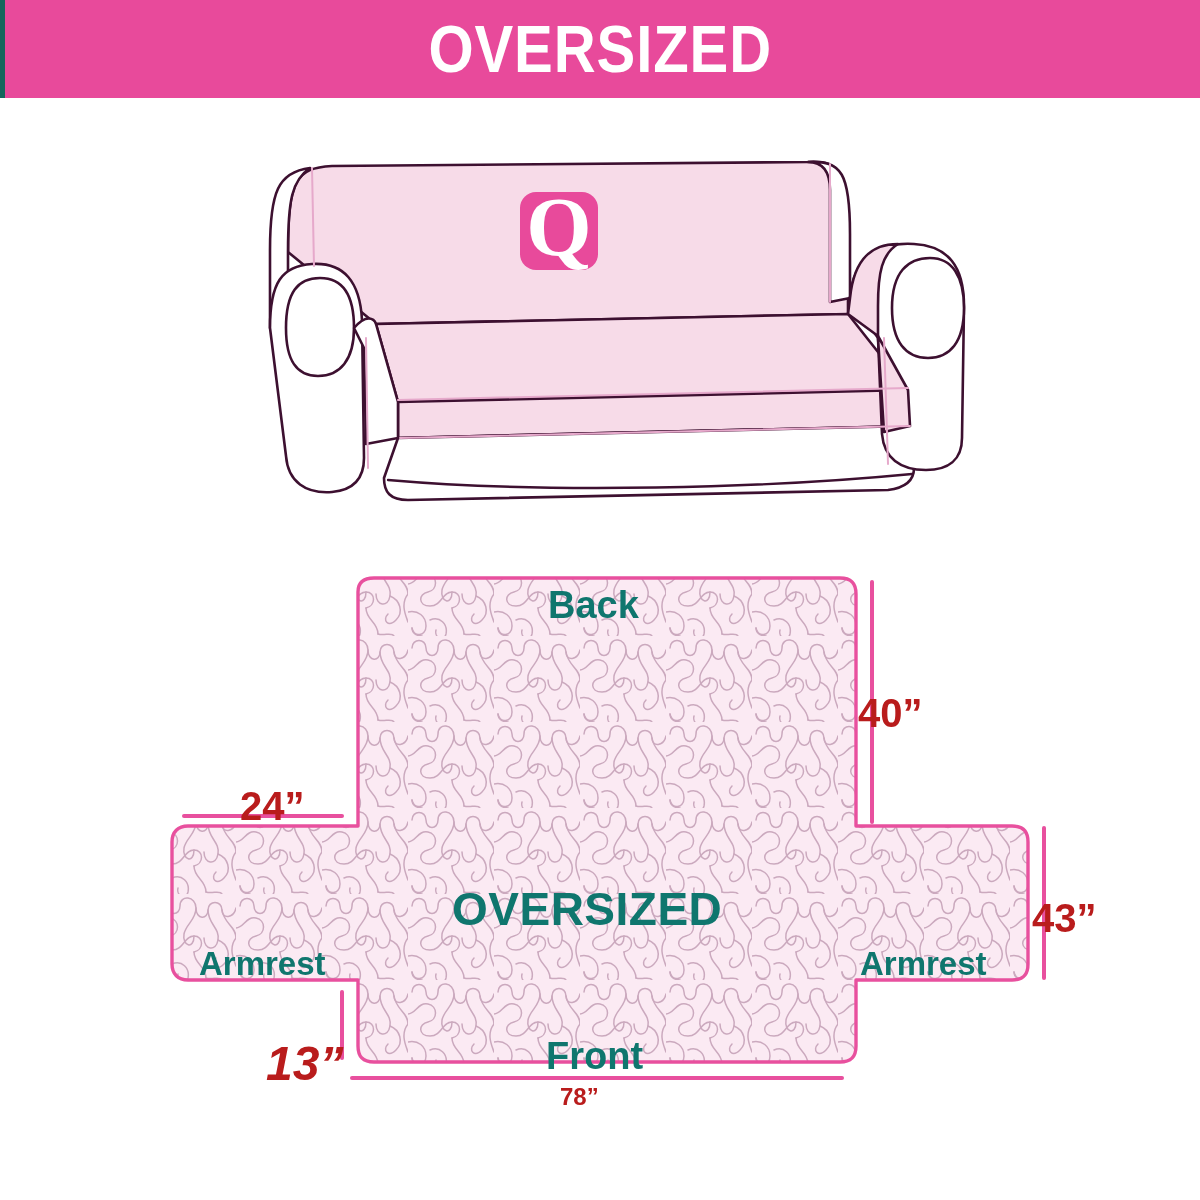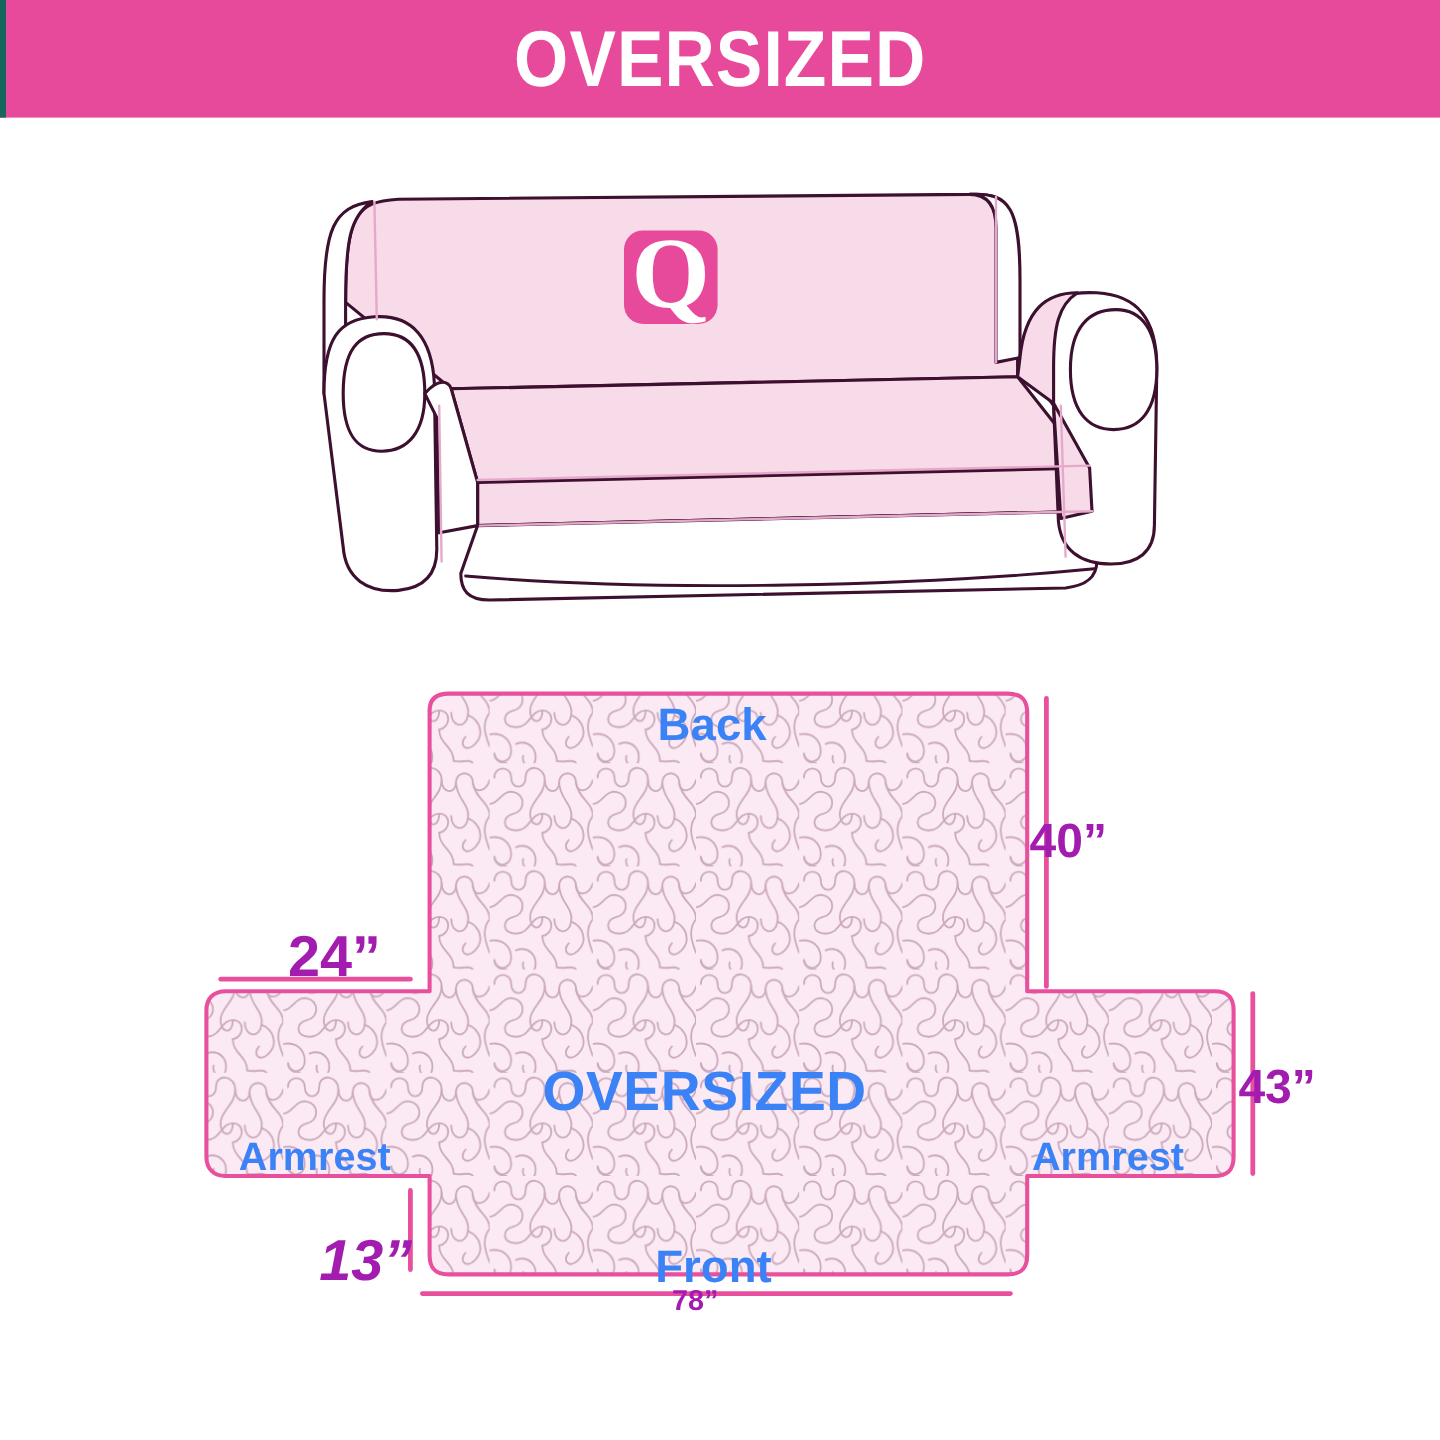--- a/index.html
+++ b/index.html
@@ -60,35 +60,35 @@
     position: absolute;
     left: 150px;
     top: 550px;
     width: 900px;
     height: 580px;
   }
 
   
   .diag-label {
     position: absolute;
-    color: #3b82f6;
+    color: #0f766e;
     font-weight: bold;
     white-space: nowrap;
     line-height: 1;
   }
   #label-back      { left: 548px; top: 586px;  font-size: 38px; }
   #label-front     { left: 546px; top: 1020px; font-size: 38px; margin-top: 17px; }
   #label-oversized { left: 452px; top: 886px;  font-size: 46px; letter-spacing: 0.5px; }
   #label-armrest-left  { left: 199px; top: 947px; font-size: 33px; }
   #label-armrest-right { left: 860px; top: 947px; font-size: 33px; }
 
-  .dim-label { position: absolute; color: #a21caf; font-weight: bold; line-height: 1; white-space: nowrap; }
+  .dim-label { position: absolute; color: #b91c1c; font-weight: bold; line-height: 1; white-space: nowrap; margin-top: 12px; }
   #dim-40 { left: 858px; top: 681px;  font-size: 40px; }
   #dim-23 { left: 1032px; top: 886px; font-size: 40px; }
-  #dim-24 { left: 240px; top: 774px;  font-size: 48px; }
+  #dim-24 { left: 240px; top: 774px;  font-size: 40px; }
   #dim-13 { left: 266px; top: 1028px; font-size: 48px; font-style: italic; }
   #dim-78 { left: 560px; top: 1073px; font-size: 24px; }
 </style>
 </head>
 <body>
 
 <div id="page">
 
   <div id="header-banner">
     <div id="header-edge-strip"></div>

